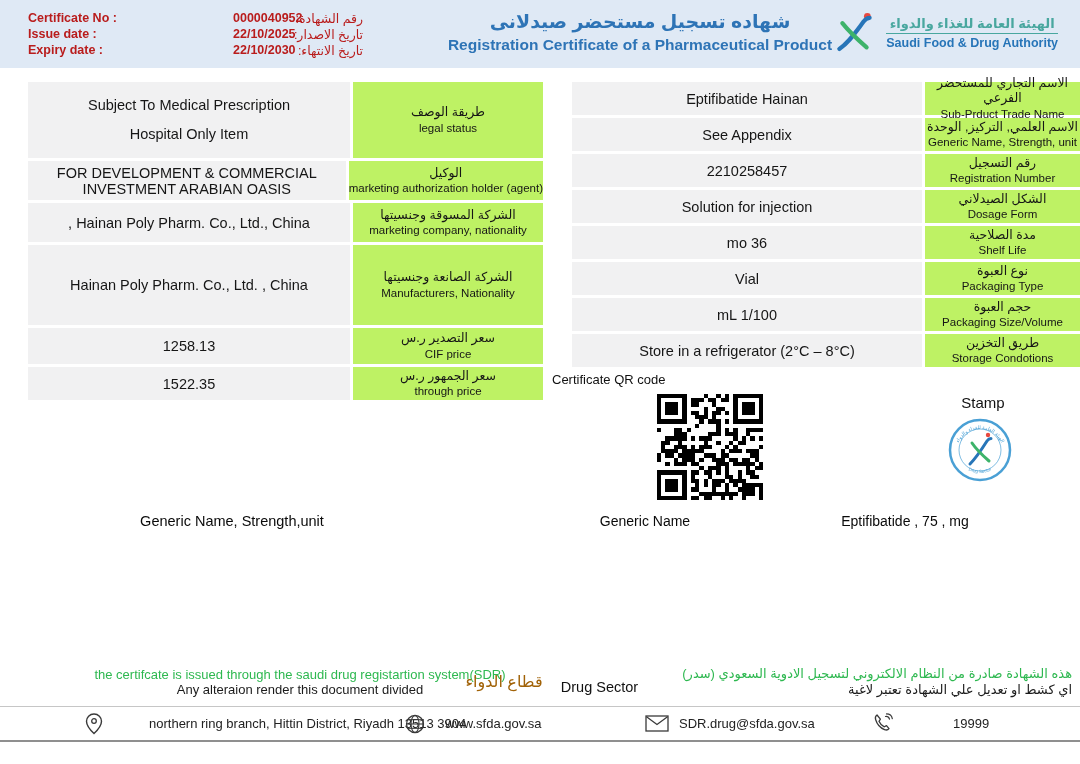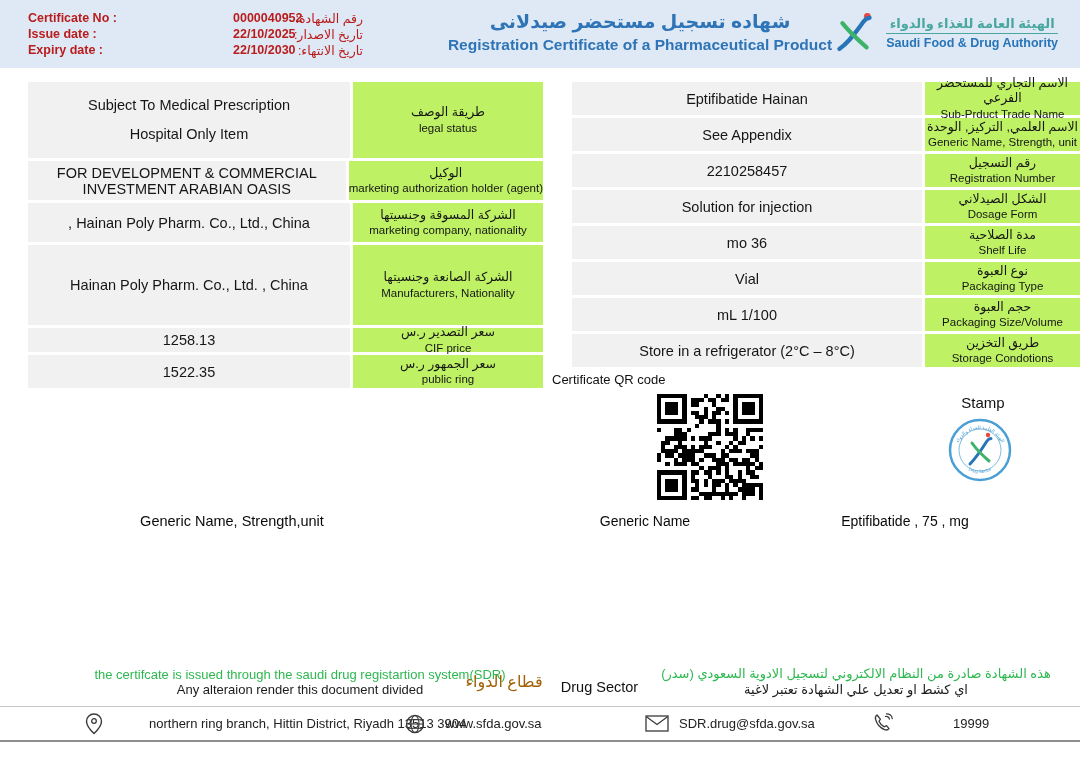--- a/index.html
+++ b/index.html
@@ -26,40 +26,40 @@
   .rtable{position:absolute;left:552px;top:82px;width:528px;}
   .row{display:flex;margin-bottom:3px;padding-left:20px;}
   .val{background:#f1f1f2;margin-right:3px;display:flex;align-items:center;justify-content:center;
        text-align:center;font-size:14.5px;white-space:pre-line;color:#161616;}
   .lab{flex:1;background:#bef264;display:flex;flex-direction:column;align-items:center;
        justify-content:center;text-align:center;color:#161616;}
   .lab .a{font-size:12.5px;direction:rtl;line-height:1.25;}
   .lab .e{font-size:11.5px;line-height:1.25;white-space:nowrap;}
   .ltable .val{width:322px;}
   .rtable .val{width:350px;}
-  .h76{height:76px}.h39{height:39px}.h80{height:80px}.h36{height:24px}.h33{height:33px}
+  .h76{height:76px}.h39{height:39px}.h80{height:80px}.h36{height:36px}.h33{height:33px}
   .tall-lines .val{line-height:2.0;}
 
   
   .qr-title{position:absolute;left:552px;top:372px;width:306px;text-align:left;font-size:13px;color:#111;}
   .qr-box{position:absolute;left:657px;top:394px;width:106px;height:106px;}
   .stamp-label{position:absolute;left:933px;top:394px;width:100px;text-align:center;font-size:15px;color:#111;}
   .stamp{position:absolute;left:948px;top:418px;width:64px;height:64px;}
 
   
   .apx1{position:absolute;left:100px;top:513px;width:264px;text-align:center;font-size:14.5px;color:#0a0a0a;}
   .apx2{position:absolute;left:570px;top:513px;width:150px;text-align:center;font-size:14px;color:#0a0a0a;}
   .apx3{position:absolute;left:810px;top:513px;width:190px;text-align:center;font-size:14px;color:#0a0a0a;}
 
   
   .fnote-en{position:absolute;left:20px;top:668px;width:560px;text-align:center;line-height:1.15;}
   .fnote-ar{position:absolute;left:640px;top:666px;width:432px;text-align:center;line-height:1.25;}
   .green{color:#2eb850;font-size:13px;}
   .blackline{color:#1b1b1b;font-size:13px;}
-  .fnote-ar .green,.fnote-ar .blackline{direction:rtl;}
+  .fnote-ar .green,.fnote-ar .blackline{direction:rtl;text-align:right;}
   .sector-ar{position:absolute;left:448px;top:672px;width:112px;text-align:center;
              font-size:16px;direction:rtl;color:#a16207;}
   .sector-en{position:absolute;left:552px;top:679px;width:95px;text-align:center;font-size:14.5px;color:#111;}
 
   
   .contact{position:absolute;left:0;top:706px;width:1080px;height:33px;
            border-top:1px solid #c6c6c6;border-bottom:2px solid #8f8f8f;}
   .cg{position:absolute;top:0;height:33px;display:flex;align-items:center;font-size:13px;color:#222;}
   #cg1{left:85px;gap:46px;}
   #cg2{left:405px;gap:20px;}
@@ -139,21 +139,21 @@
       <div class="val">1258.13</div>
       <div class="lab">
         <div class="a">سعر التصدير ر.س</div>
         <div class="e">CIF price</div>
       </div>
     </div>
     <div class="row h33">
       <div class="val">1522.35</div>
       <div class="lab">
         <div class="a">سعر الجمهور ر.س</div>
-        <div class="e">public ring</div>
+        <div class="e">through price</div>
       </div>
     </div>
   </section>
 
   <section class="rtable">
     <div class="row h33">
       <div class="val">Eptifibatide Hainan</div>
       <div class="lab">
         <div class="a">الاسم التجاري للمستحضر الفرعي</div>
         <div class="e">Sub-Prduct Trade Name</div>

